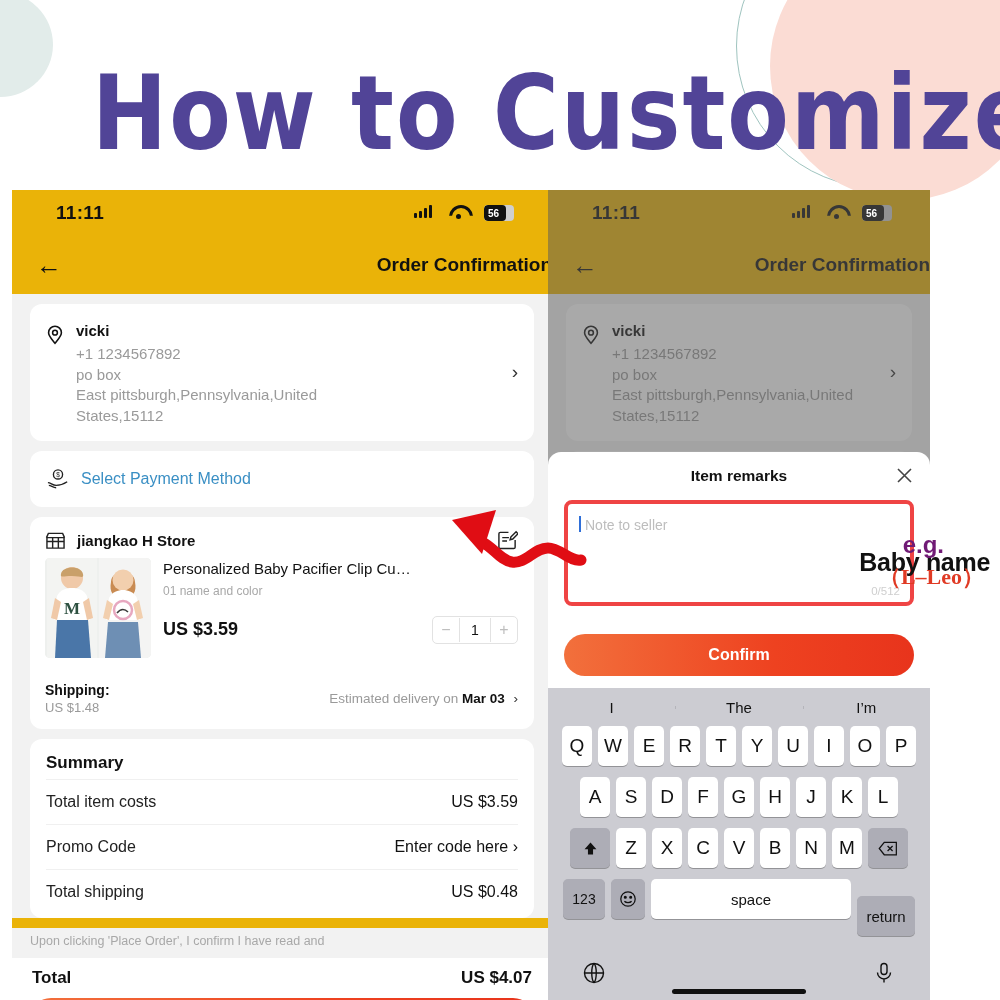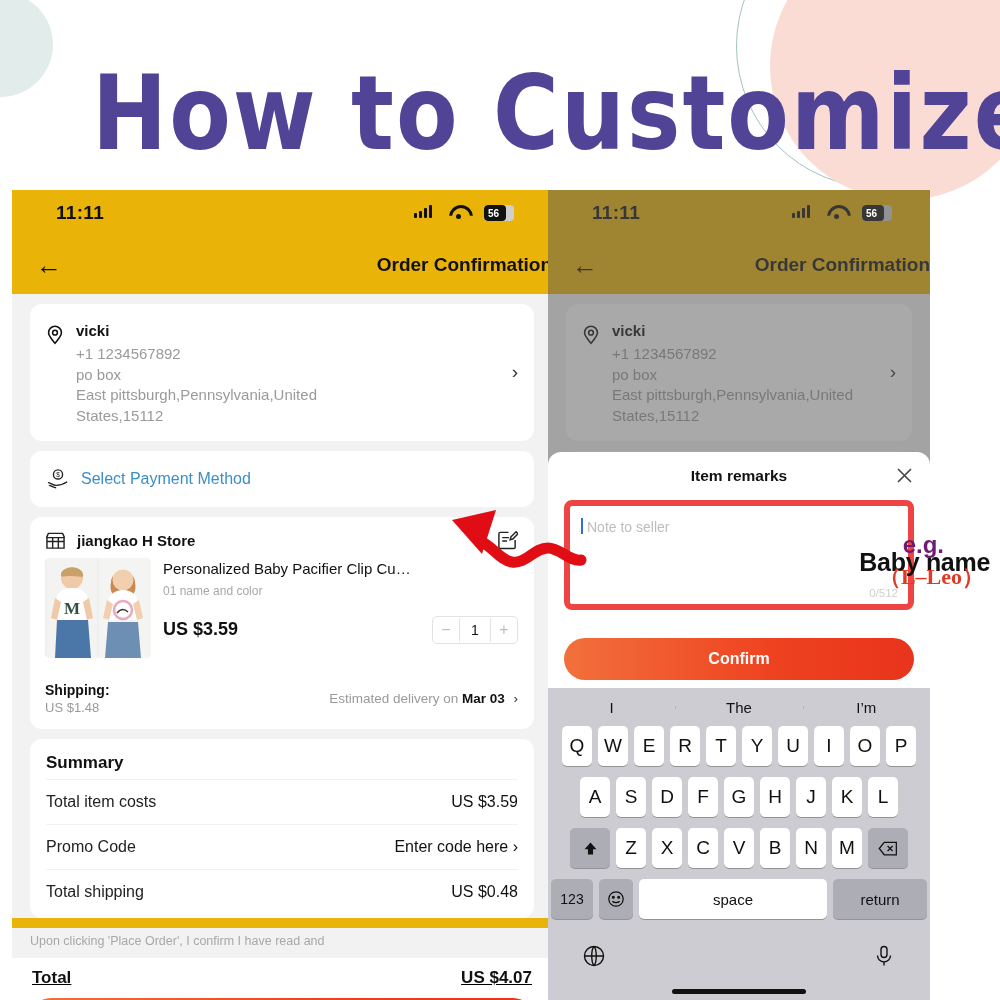--- a/index.html
+++ b/index.html
@@ -154,40 +154,40 @@
   .sum-row:first-of-type{border-top:none;}
   .sum-k{font-size:16px;color:#222;}
   .sum-v{font-size:16px;color:#111;}
   .sum-v.link{color:#111;}
 
   .disclaimer{font-size:12.5px;color:#a8a8a8;padding:6px 18px 10px 18px;background:#f2f2f2;
     white-space:nowrap;overflow:hidden;}
 
   
   .bottombar{background:#fff;padding:6px 18px 14px 18px;box-sizing:border-box;}
-  .total-row{display:flex;align-items:flex-start;justify-content:space-between;padding:4px 2px 10px 2px;text-decoration:underline;}
+  .total-row{display:flex;align-items:flex-start;justify-content:space-between;padding:4px 2px 10px 2px;}
   .total-k{font-size:17px;font-weight:bold;color:#111;}
   .total-v{font-size:17px;font-weight:bold;color:#111;}
   .cta{
     height:42px;border-radius:21px;color:#fff;font-size:16px;font-weight:bold;
     display:flex;align-items:center;justify-content:center;cursor:pointer;
     background:linear-gradient(90deg,#f2703c 0%,#ee4220 60%,#e8341c 100%);
   }
   .dim{position:absolute;left:0;top:0;width:382px;height:810px;background:rgba(90,90,90,.52);}
 
   .sheet{
     position:absolute;left:0;bottom:0;width:382px;height:548px;background:#fff;
     border-radius:13px 13px 0 0;overflow:hidden;
   }
   .sheet-head{height:48px;position:relative;display:flex;align-items:center;justify-content:center;}
   .sheet-title{font-size:15.5px;font-weight:bold;color:#111;}
   .sheet-close{position:absolute;right:16px;top:14px;width:19px;height:19px;cursor:pointer;}
   .sheet-close svg{width:19px;height:19px;display:block;}
   .note-box{
-    margin:0 16px;height:98px;border:6px solid #ef4444;border-radius:8px;position:relative;background:#fff;
+    margin:0 16px;height:98px;border:4px solid #ef4444;border-radius:8px;position:relative;background:#fff;
   }
   .caret{position:absolute;left:11px;top:12px;width:2px;height:16px;background:#2f6fd8;}
   .note-ph{position:absolute;left:17px;top:13px;font-size:14px;color:#bdbdbd;}
   .counter{position:absolute;right:10px;bottom:5px;font-size:11.5px;color:#cfcfcf;}
   .confirm{
     margin:28px 16px 0 16px;height:42px;border-radius:21px;color:#fff;font-size:16px;font-weight:bold;
     display:flex;align-items:center;justify-content:center;cursor:pointer;
     background:linear-gradient(90deg,#f2703c 0%,#ee4220 60%,#e8341c 100%);
   }
 
@@ -222,21 +222,21 @@
   .key{
     width:30px;height:40px;background:#fff;border-radius:5px;display:flex;align-items:center;justify-content:center;
     font-size:19px;color:#111;box-shadow:0 1px 0 rgba(0,0,0,.28);cursor:pointer;
   }
   .kb-row.r2{padding:0 18px;}
   .kb-row.r3{align-items:center;}
   .key.wide{width:40px;background:#adadb6;}
   .key.space{flex:1;max-width:200px;font-size:15px;}
   .key.fn{width:42px;background:#adadb6;font-size:14px;}
   .key.emoji{width:34px;background:#adadb6;font-size:17px;}
-  .key.ret{width:94px;background:#adadb6;font-size:15px;}
+  .key.ret{width:58px;background:#adadb6;font-size:15px;margin-top:17px;}
   .kb-bottom{display:flex;align-items:center;justify-content:space-between;padding:4px 34px 0 34px;height:44px;}
   .globe,.mic{width:24px;height:24px;cursor:pointer;}
   .globe svg,.mic svg{width:24px;height:24px;display:block;}
   .homebar{
     position:absolute;left:50%;transform:translateX(-50%);bottom:6px;width:134px;height:5px;border-radius:3px;background:#111;
   }
 </style>
 </head>
 <body>
 

